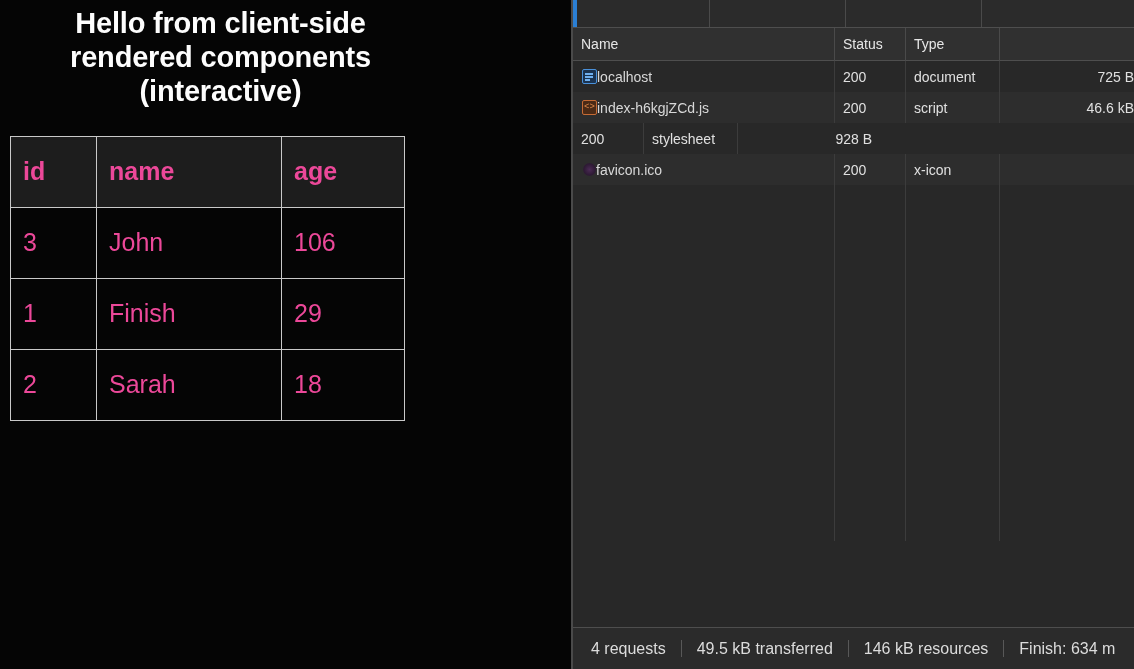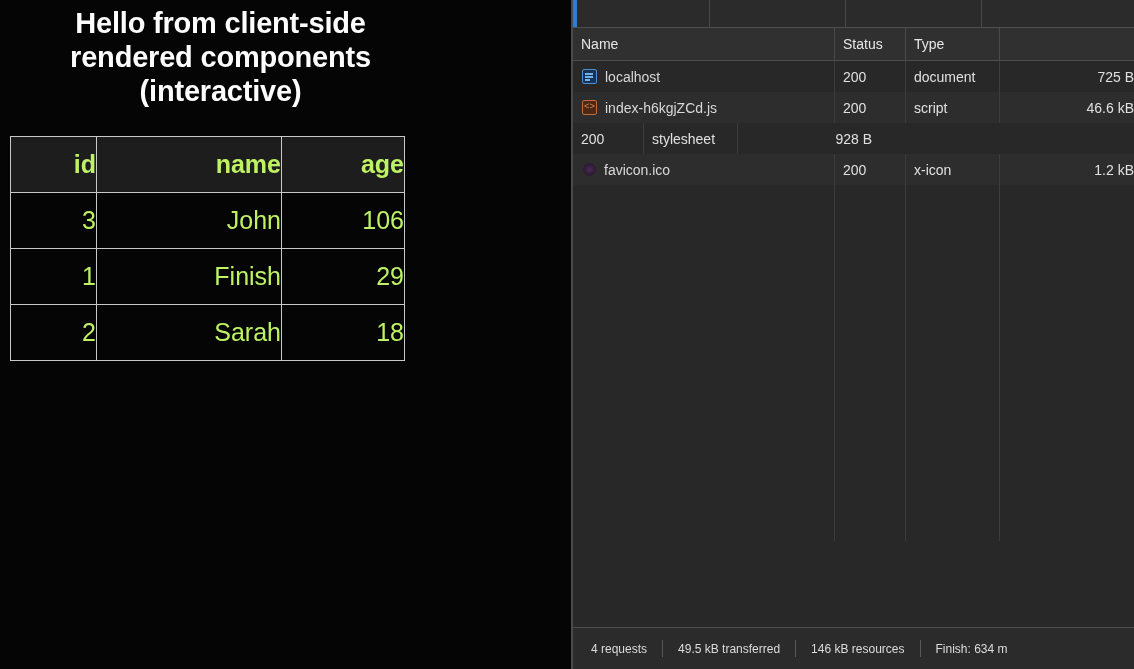--- a/index.html
+++ b/index.html
@@ -31,26 +31,26 @@
   }
   #data-table {
     position:absolute;
     left:10px; top:136px;
     width:394px;
     border-collapse:collapse;
     table-layout:fixed;
   }
   #data-table th, #data-table td {
     border:1px solid #c9c9c9;
-    color:#bef264;
-    text-align:right;
+    color:#ec4899;
+    text-align:left;
     font-size:25px;
     font-weight:normal;
     padding:8px 0 9px 12px;
-    height:56px;
+    height:71px;
     background:#050505;
   }
   #data-table th {
     background:#1d1d1d;
     font-weight:bold;
   }
   #data-table col.c-id   { width:86px; }
   #data-table col.c-name { width:185px; }
   #data-table col.c-age  { width:123px; }
 
@@ -127,21 +127,21 @@
     padding-left:8px;
     border-right:1px solid #3c3c3c;
     overflow:hidden;
     white-space:nowrap;
   }
   .net-row .cell.col-size {
     justify-content:flex-end;
     padding-left:0;
     border-right:none;
   }
-  .name-cell { gap:8px; padding-left:9px !important; }
+  .name-cell { gap:0; padding-left:9px !important; }
   .rname { color:#d8d8d8; }
 
   
   .ricon { width:15px; height:15px; flex:0 0 15px; position:relative; }
   .ricon.doc {
     border:1.5px solid #4a90d9;
     border-radius:2px;
     background:#1b3350;
   }
   .ricon.doc i, .ricon.doc b {
@@ -195,21 +195,21 @@
   
   #net-status {
     position:absolute;
     left:0; bottom:0;
     width:561px; height:42px;
     display:flex;
     align-items:center;
     gap:0;
     background:#2b2b2b;
     border-top:1px solid #4e4e4e;
-    font-size:12px;
+    font-size:16px;
     color:#dcdcdc;
     padding-left:18px;
   }
   #net-status .sitem { white-space:nowrap; }
   #net-status .ssep {
     width:1px; height:17px;
     background:#585858;
     margin:0 15px;
     flex:0 0 1px;
   }
@@ -304,21 +304,20 @@
         <div class="cell col-size">928 B</div>
       </div>
 
       <div class="net-row even">
         <div class="cell col-name name-cell">
           <span class="ricon ico"></span>
           <span class="rname">favicon.ico</span>
         </div>
         <div class="cell col-status">200</div>
         <div class="cell col-type">x-icon</div>
-        <div class="cell col-size">1.2 kB</div>
       </div>
 
       <div id="net-spacer">
         <div class="scell col-name"></div>
         <div class="scell col-status"></div>
         <div class="scell col-type"></div>
         <div class="scell col-size"></div>
       </div>
     </div>
 

